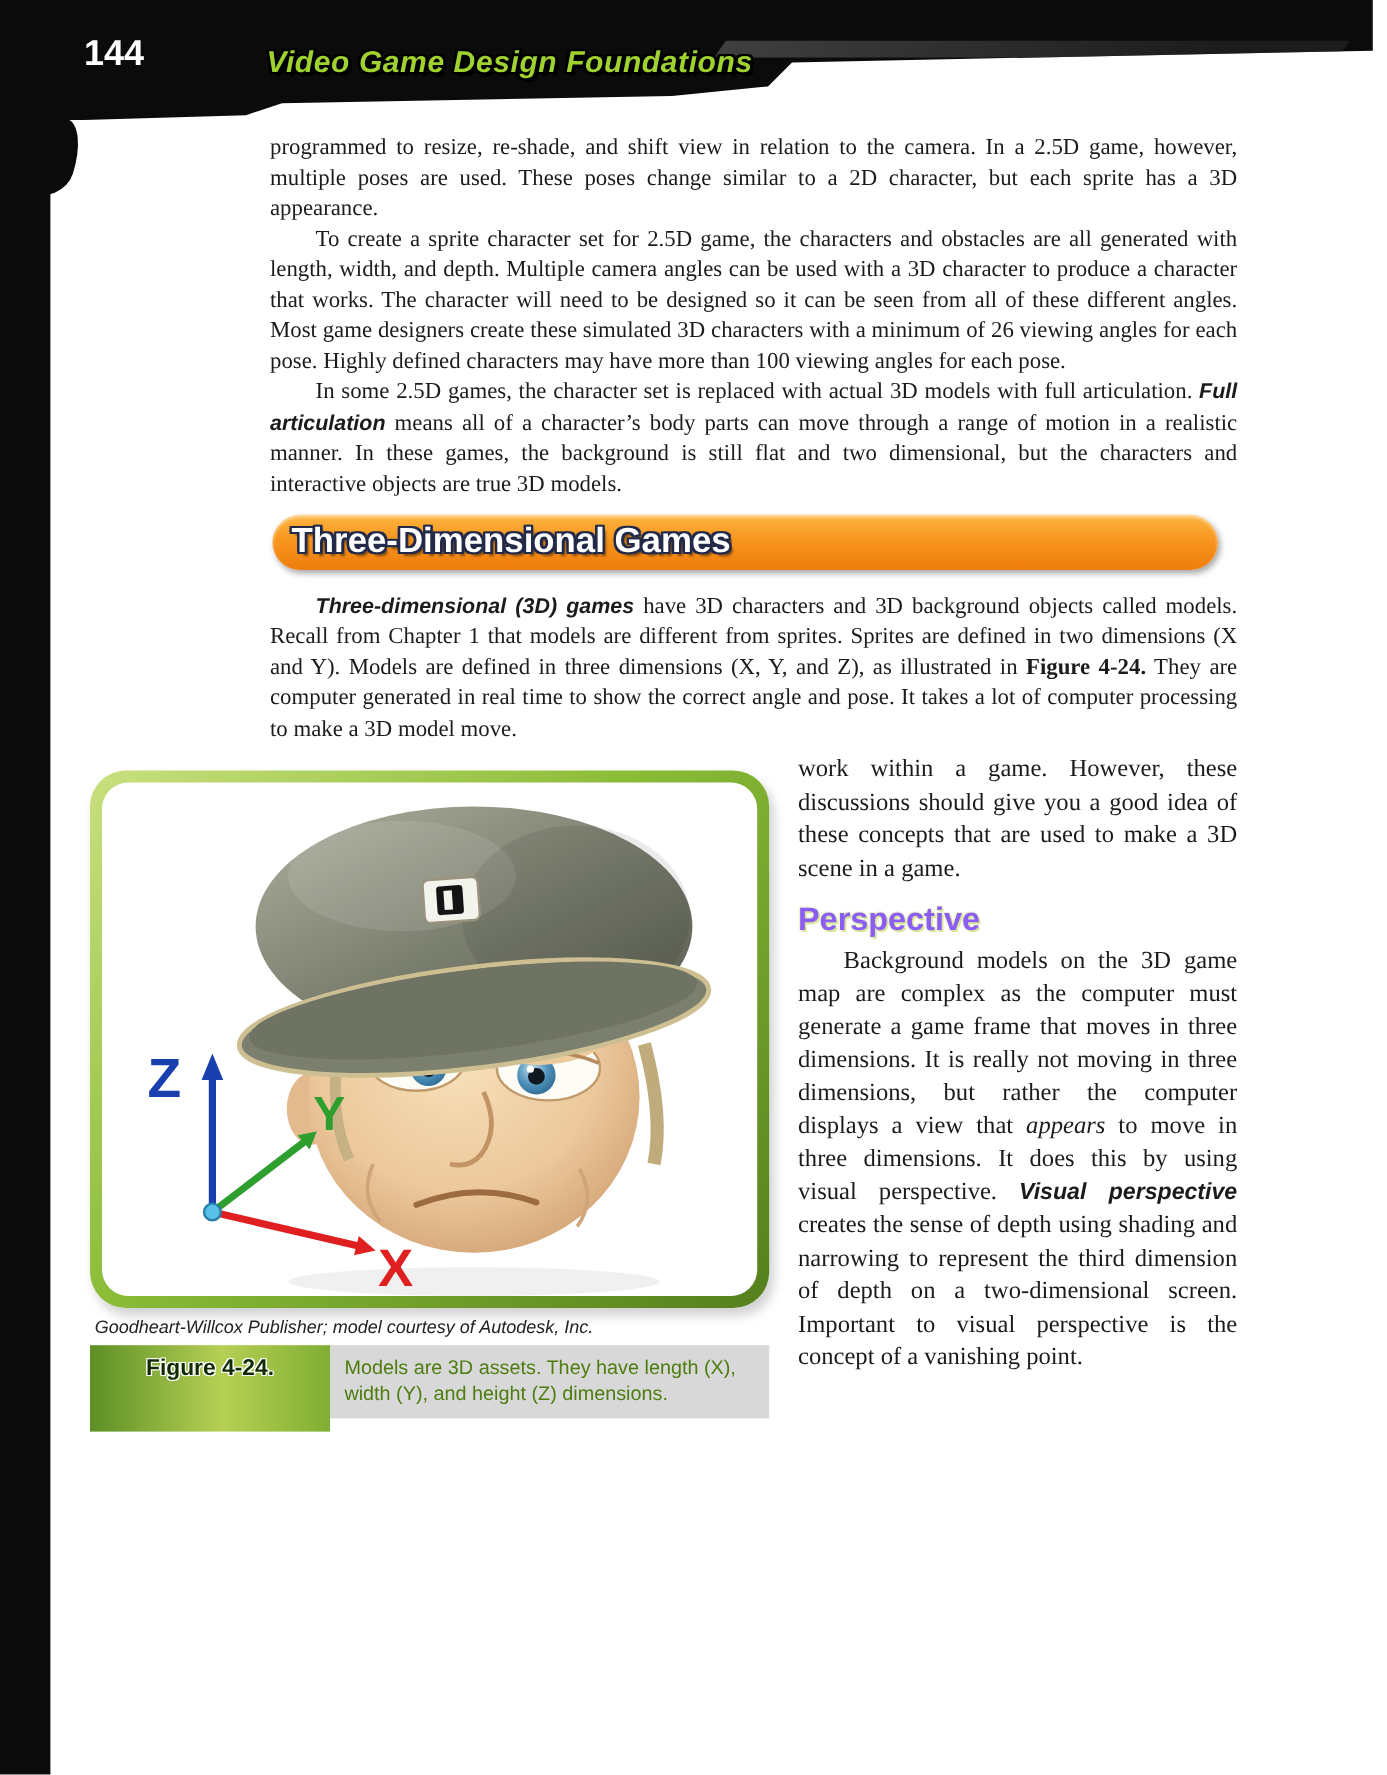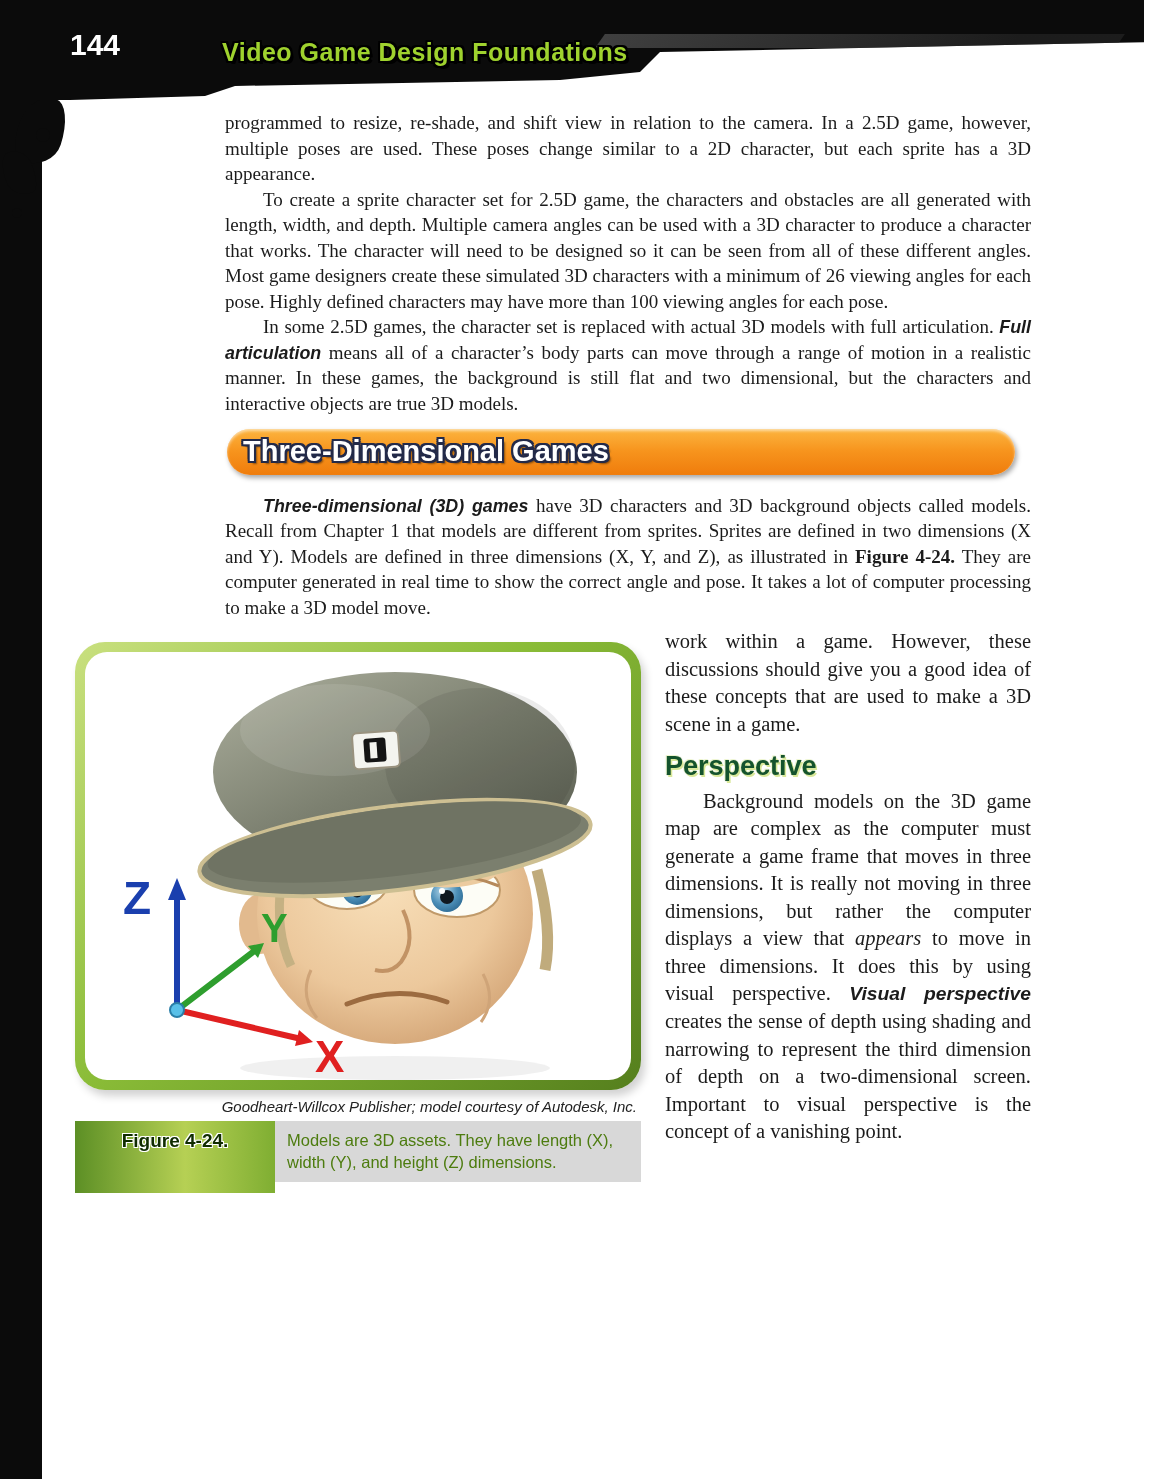--- a/index.html
+++ b/index.html
@@ -27,21 +27,21 @@
     position:absolute;left:600px;top:34px;width:520px;height:14px;
     background:linear-gradient(90deg,#6a6a6a,#2a2a2a 80%);
     transform:skewX(-35deg);opacity:.55;
   }
   .page-num{
     position:absolute;left:70px;top:28px;
     font-family:"Liberation Sans",sans-serif;font-weight:800;font-size:30px;color:#ffffff;
   }
   .book-title{
     position:absolute;left:222px;top:38px;
-    font-family:"Liberation Sans",sans-serif;font-weight:800;font-size:25px;
+    font-family:"Liberation Sans",sans-serif;font-weight:800;font-style:italic;font-size:25px;
     letter-spacing:.5px;color:#9fd22e;
     text-shadow:-2px -2px 0 #000,2px -2px 0 #000,-2px 2px 0 #000,2px 2px 0 #000,0 -2px 0 #000,0 2px 0 #000,-2px 0 0 #000,2px 0 0 #000,3px 3px 0 #000;
   }
 
   
   .content{position:absolute;left:225px;top:110px;width:806px;color:#1b1b1b;}
   p.body{margin:0;font-size:19px;line-height:1.345;text-align:justify;}
   p.body.indent{text-indent:38px;}
   .term{font-family:"Liberation Sans",sans-serif;font-weight:bold;font-style:italic;font-size:.94em;}
   .figref{font-weight:bold;}
@@ -63,41 +63,41 @@
   
   .figure-row{display:flex;margin-left:-150px;margin-top:8px;}
   .figure-col{width:566px;flex:0 0 566px;}
   .fig-frame{
     margin-top:14px;border-radius:30px;padding:10px;
     background:linear-gradient(135deg,#c9e07f 0%,#8abc37 45%,#557f1d 100%);
     box-shadow:4px 6px 9px rgba(0,0,0,.18);
   }
   .fig-inner{background:#ffffff;border-radius:22px;height:428px;overflow:hidden;}
   .fig-credit{
-    margin:8px 4px 6px 4px;text-align:right;
+    margin:8px 4px 6px 4px;text-align:left;
     font-family:"Liberation Sans",sans-serif;font-style:italic;font-size:15px;color:#222;
   }
   .fig-caption-row{display:flex;align-items:flex-start;}
   .fig-label{
     width:200px;height:72px;box-sizing:border-box;padding-top:9px;
     background:linear-gradient(90deg,#5c8f25 0%,#b6d054 55%,#7fae32 100%);
     display:flex;justify-content:center;
     font-family:"Liberation Sans",sans-serif;font-weight:800;font-size:19px;color:#102c00;
     text-shadow:1px 1px 0 #fff,-1px -1px 0 #fff,1px -1px 0 #fff,-1px 1px 0 #fff;
   }
   .fig-caption{
     flex:1;min-height:42px;background:#d8d8d8;padding:9px 12px;
     font-family:"Liberation Sans",sans-serif;font-size:16.5px;line-height:1.3;color:#4d7c0f;
   }
 
   .right-col{flex:1;margin-left:24px;}
   .right-col p.body{font-size:20.5px;}
   .perspective{
     margin:12px 0 6px 0;
-    font-family:"Liberation Sans",sans-serif;font-weight:800;font-size:27px;color:#14532d;
+    font-family:"Liberation Sans",sans-serif;font-weight:800;font-size:27px;color:#8b5cf6;
     text-shadow:1.5px 1.5px 0 #d9e89a,-1px -1px 0 #eef6cf,0 0 1px #3c6b00;
   }
 </style>
 </head>
 <body>
 
 <div class="page">
 
   <div class="left-bar"></div>
   <div class="splat s1"></div>

